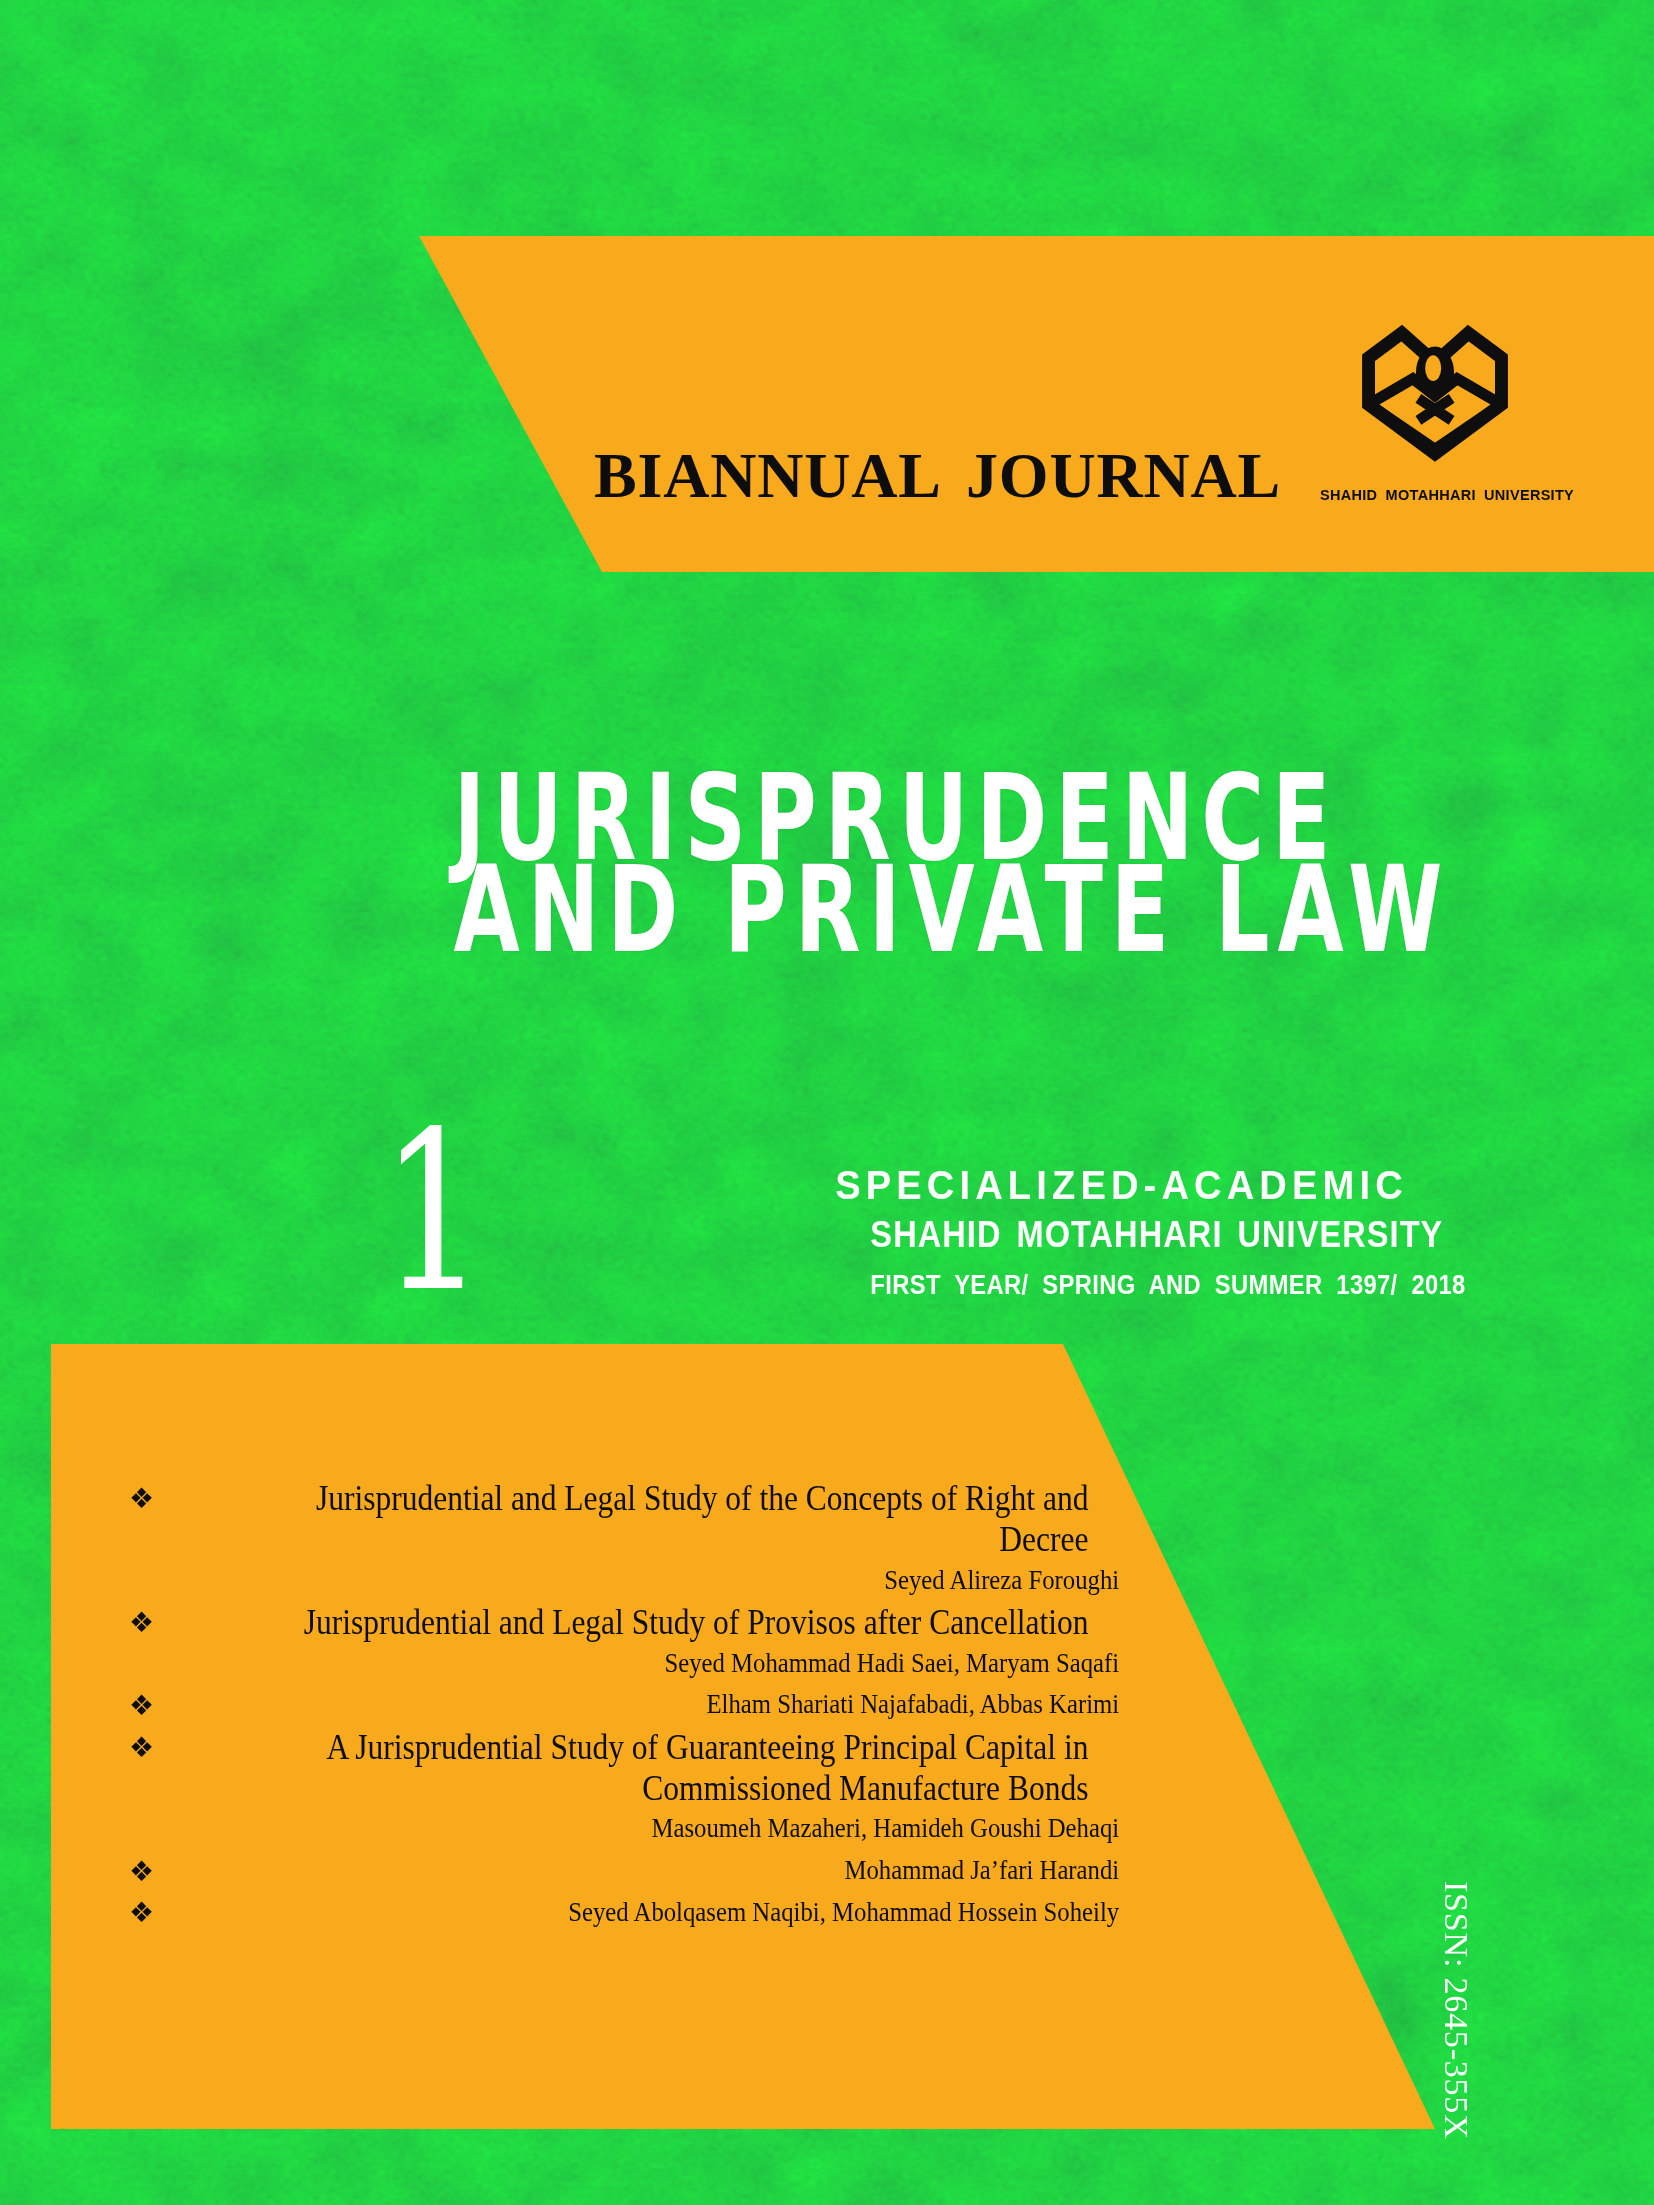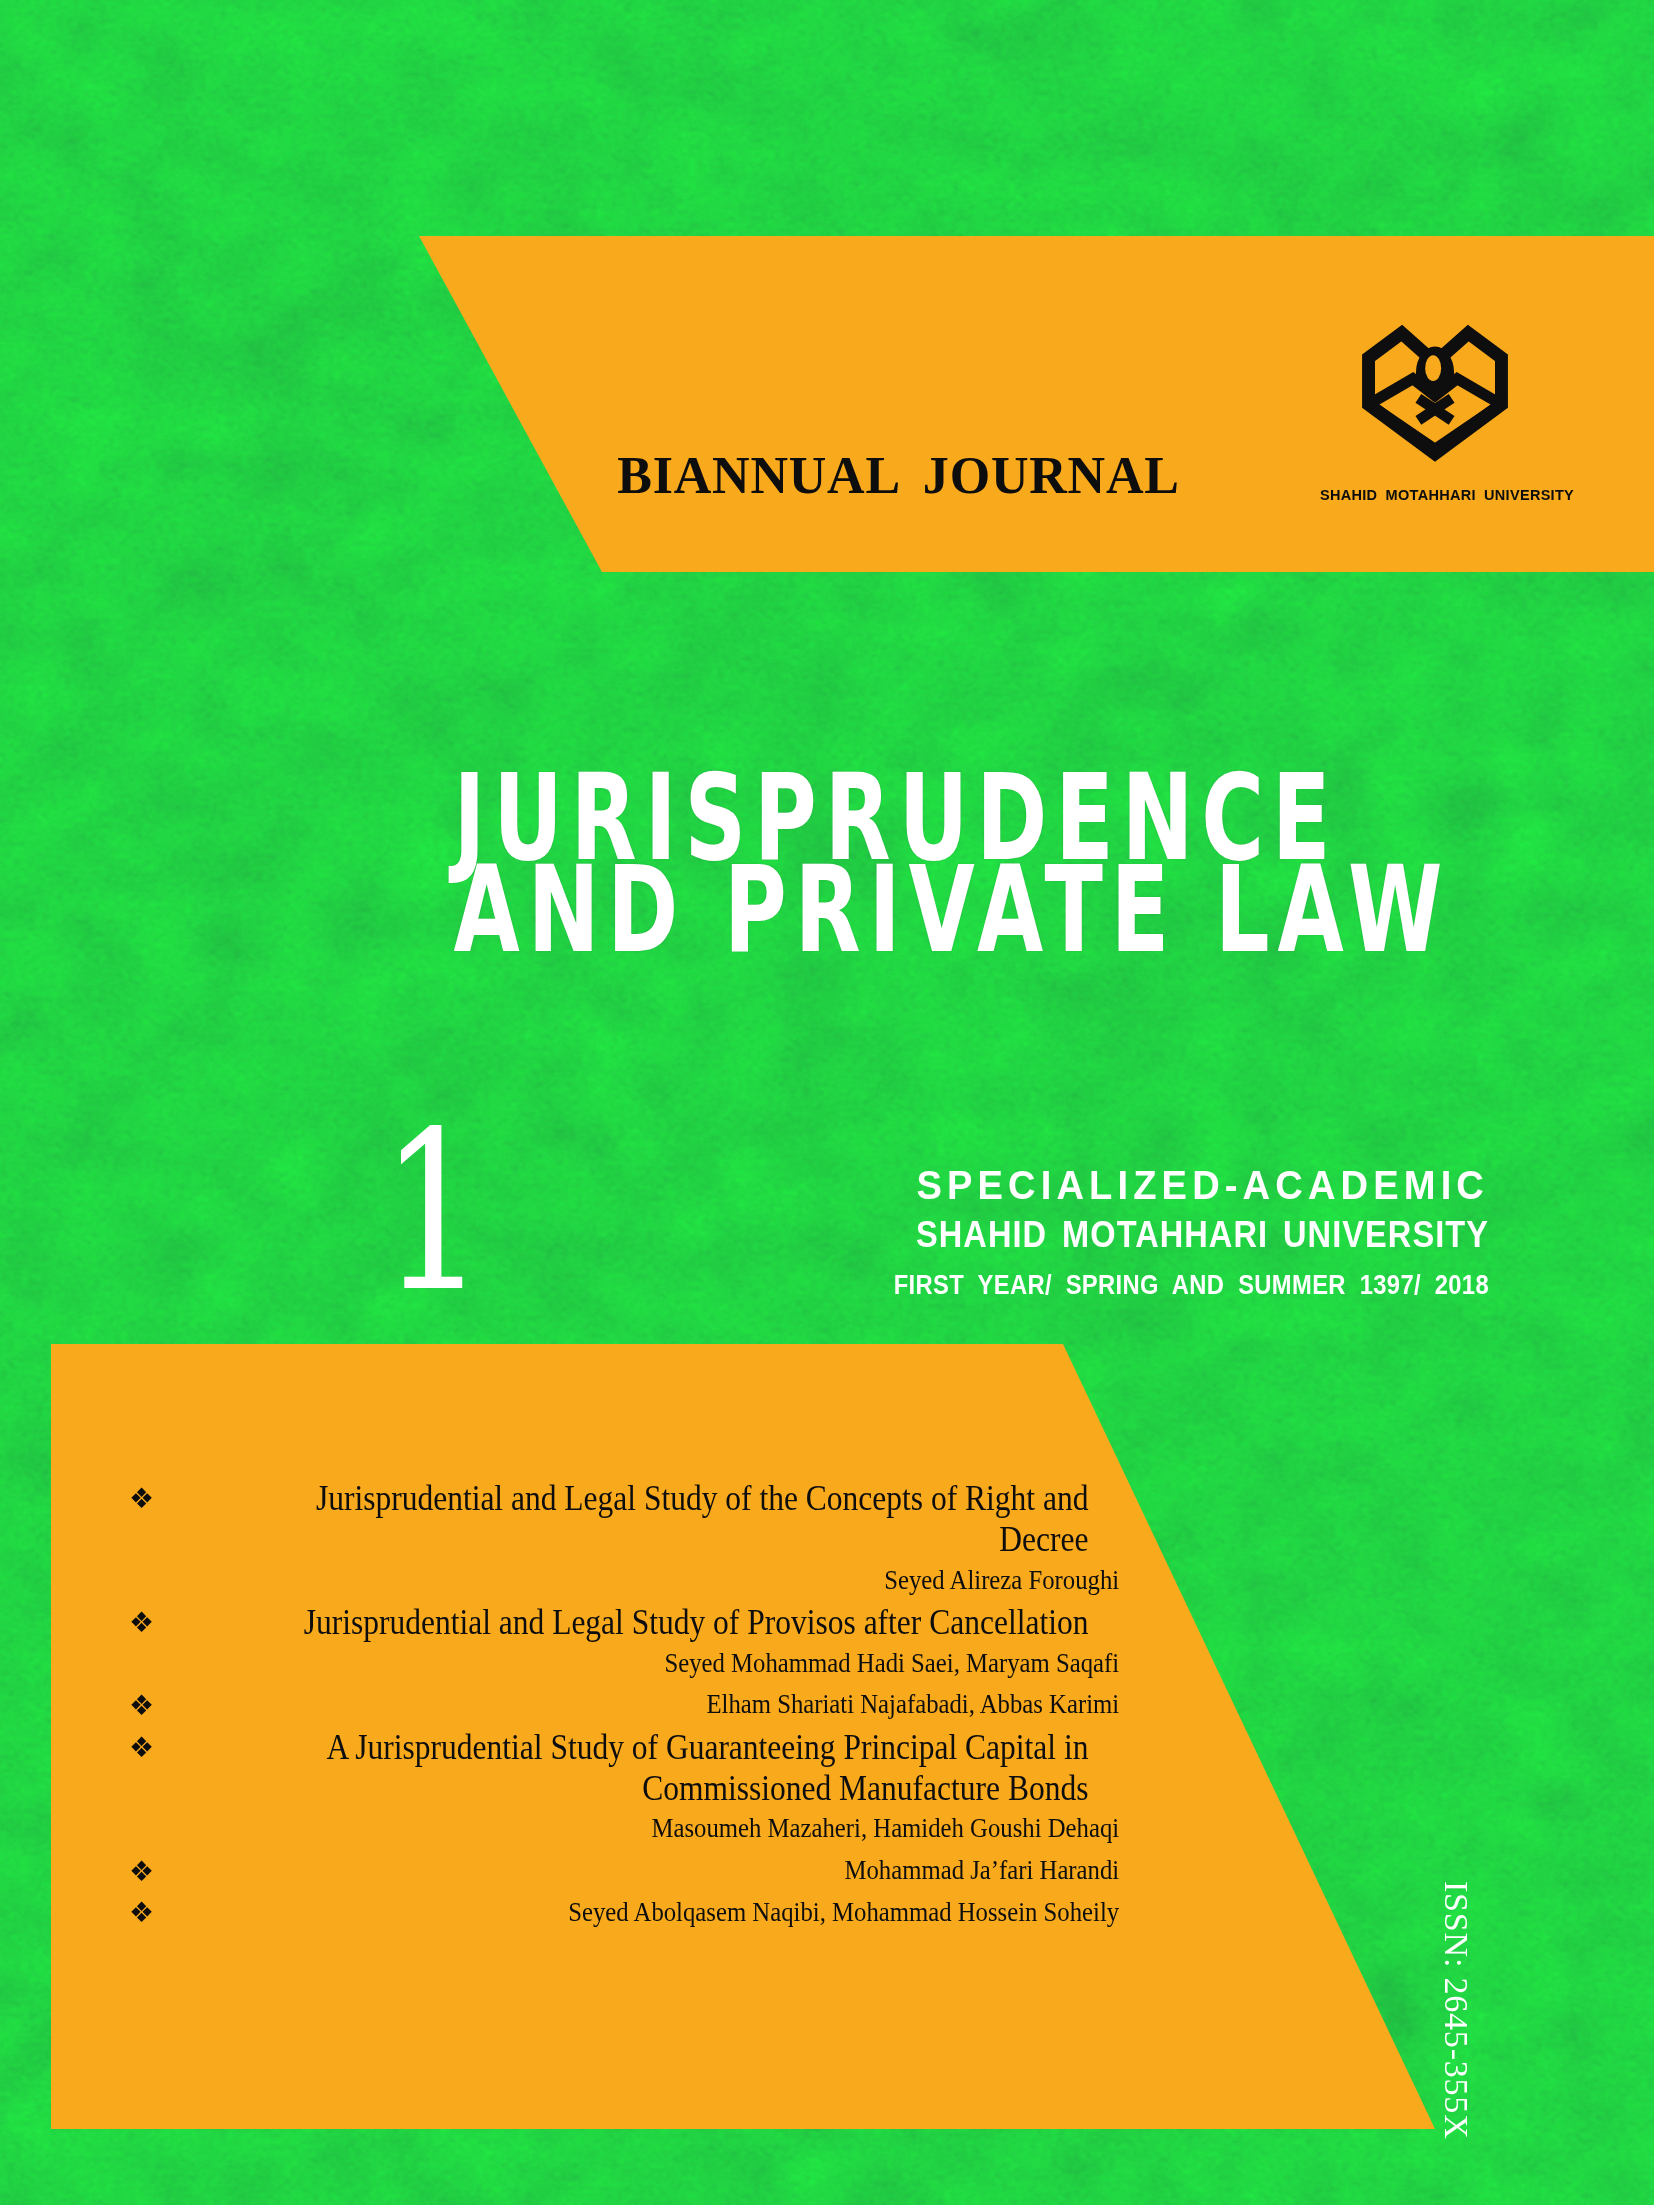--- a/index.html
+++ b/index.html
@@ -13,21 +13,21 @@
   
   .banner{
     position:absolute;left:0;top:236px;width:1655px;height:336px;
     background:var(--orange,#f9a91c);
     clip-path:polygon(419px 0,1655px 0,1655px 336px,602px 336px);
   }
   .banner-title{
     position:absolute;left:594px;top:445px;width:609px;
     text-align:center;color:#0d0d0d;
     font-family:"Liberation Serif",serif;font-weight:bold;
-    font-size:52px;line-height:62px;letter-spacing:0.8px;word-spacing:11px;
+    font-size:64px;line-height:62px;letter-spacing:0.8px;word-spacing:11px;
     white-space:nowrap;
   }
   .logo-wrap{position:absolute;left:1355px;top:316px;width:160px;height:156px;}
   .logo-caption{
     position:absolute;left:1320px;top:487px;width:234px;text-align:center;
     font-family:"Liberation Sans",sans-serif;font-weight:bold;
     font-size:14.5px;letter-spacing:0.3px;word-spacing:3.9px;color:#0d0d0d;
     white-space:nowrap;
   }
 
@@ -45,21 +45,21 @@
 
   
   .issue-number{
     position:absolute;left:381px;top:1103px;width:156px;height:219px;
     color:#fff;font-family:"DejaVu Serif","Liberation Serif",serif;
     font-size:219px;line-height:219px;font-weight:normal;
     transform:scaleX(0.75);transform-origin:0 50%;
   }
 
   
-  .info-block{position:absolute;right:166px;top:1162px;width:703px;text-align:right;color:#fff;
+  .info-block{position:absolute;right:166px;top:1162px;width:703px;text-align:left;color:#fff;
     font-family:"Liberation Sans",sans-serif;font-weight:bold;}
   .info-line1{font-size:41px;line-height:47px;letter-spacing:5.5px;white-space:nowrap;
     transform:scaleX(0.93);transform-origin:100% 50%;}
   .info-line2{font-size:37px;line-height:45px;letter-spacing:1.2px;word-spacing:5.5px;white-space:nowrap;
     transform:scaleX(0.88);transform-origin:100% 50%;margin-top:3.1px;}
   .info-line3{font-size:27px;line-height:34px;letter-spacing:0.4px;word-spacing:7.8px;white-space:nowrap;
     transform:scaleX(0.88);transform-origin:100% 50%;margin-top:11px;}
 
   
   .contents-box{

